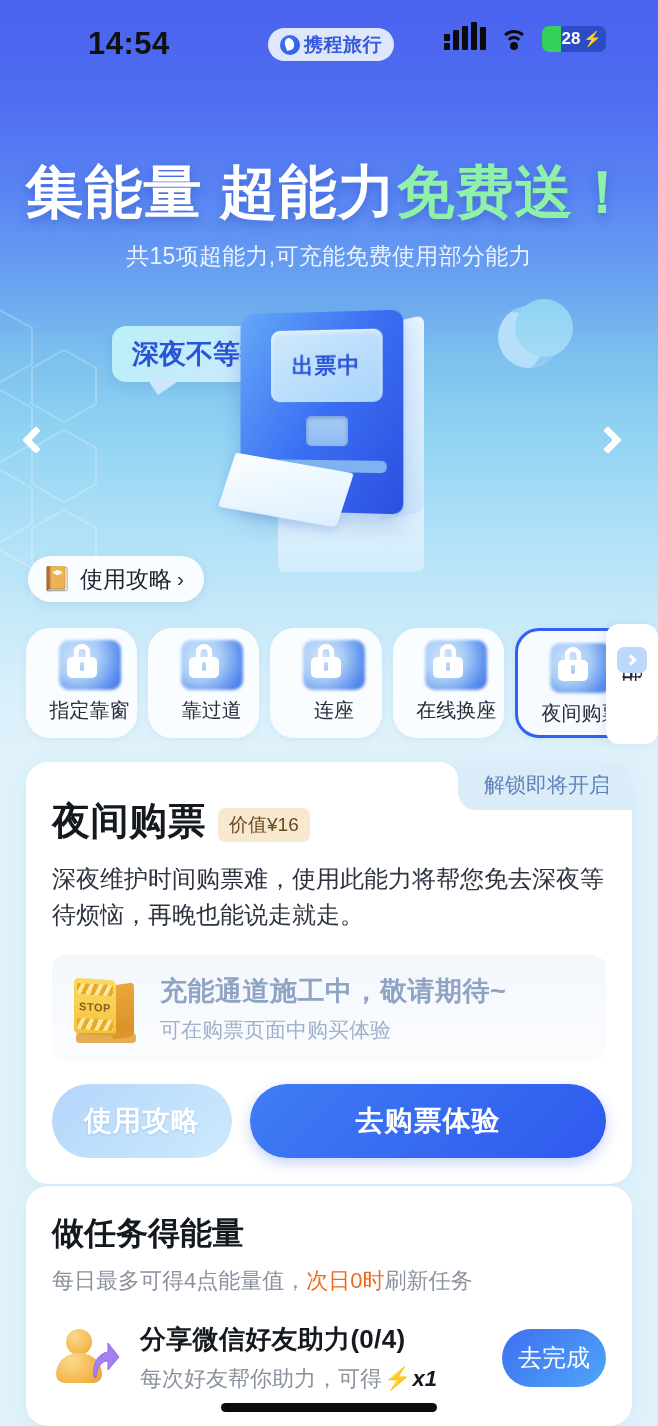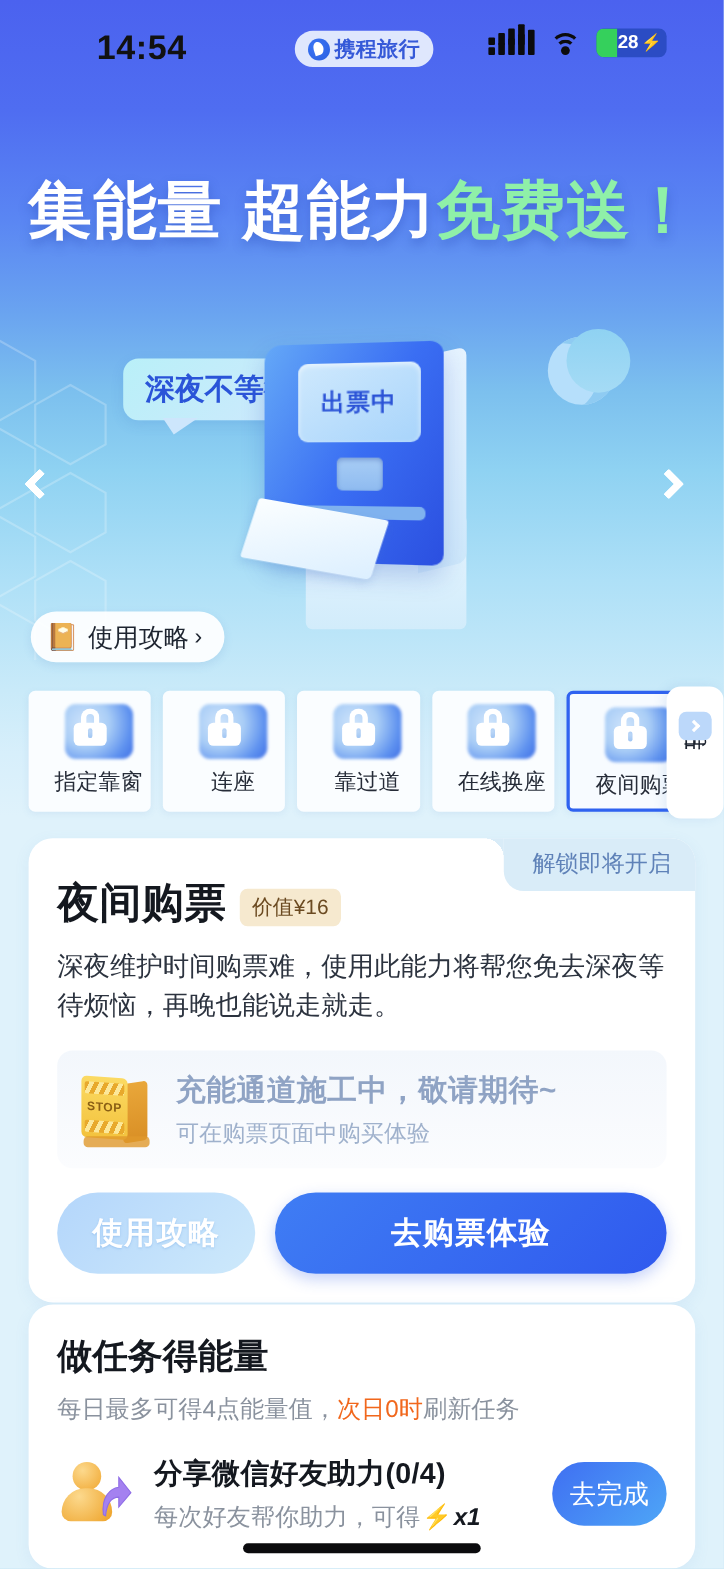--- a/index.html
+++ b/index.html
@@ -225,21 +225,21 @@
   .guide-pill .bk { font-size:24px; }
   .guide-pill .tx { font-size:23px; color:#1d2430; font-weight:500; }
   .guide-pill .cv { font-size:21px; color:#1d2430; margin-left:-3px; }
 
   
   .abilities {
     position:absolute; top:628px; left:26px; right:26px; height:110px; z-index:16;
     display:flex; gap:11px;
   }
   .ab {
-    position:relative; flex:1; border-radius:6px; background:#fafdff;
+    position:relative; flex:1; border-radius:24px; background:#fafdff;
     overflow:hidden; box-shadow:0 2px 7px rgba(90,140,200,.10);
     display:flex; flex-direction:column; align-items:center;
     padding-top:12px;
     padding-left:16px;
   }
   .ab.sel { border:3px solid #2f62f0; background:#f7fbff; }
   .ab-thumb {
     width:62px; height:50px; border-radius:10px; position:relative;
     background:radial-gradient(circle at 30% 35%,#cfe4fb 0%,#a9cdf6 40%,#5f92ef 75%,#3f6fe6 100%);
     filter:blur(1.5px);
@@ -429,20 +429,21 @@
 
       </span>
     </div>
   </div>
 
 
   <div class="headline">
     <div class="h1">
       <span>集能量 超能力</span><span class="green">免费送！</span>
     </div>
+    <div class="sub">共15项超能力,可充能免费使用部分能力</div>
   </div>
 
   <div class="carousel">
     <div class="hex">
       <svg viewBox="0 0 180 300">
         <g fill="none" stroke="#ffffff" stroke-opacity="0.5" stroke-width="2">
           <polygon points="30,10 62,28 62,64 30,82 -2,64 -2,28"></polygon>
           <polygon points="30,90 62,108 62,144 30,162 -2,144 -2,108"></polygon>
           <polygon points="30,170 62,188 62,224 30,242 -2,224 -2,188"></polygon>
           <polygon points="94,50 126,68 126,104 94,122 62,104 62,68"></polygon>
@@ -488,29 +489,29 @@
           <span class="body"></span>
         </div>
       <div class="ab-label">指定靠窗</div>
     </div>
     <div class="ab">
       <div class="ab-thumb"></div>
       <div class="ab-lock">
           <span class="shackle"></span>
           <span class="body"></span>
         </div>
-      <div class="ab-label">连座</div>
+      <div class="ab-label">靠过道</div>
     </div>
     <div class="ab">
       <div class="ab-thumb"></div>
       <div class="ab-lock">
           <span class="shackle"></span>
           <span class="body"></span>
         </div>
-      <div class="ab-label">靠过道</div>
+      <div class="ab-label">连座</div>
     </div>
     <div class="ab">
       <div class="ab-thumb"></div>
       <div class="ab-lock">
           <span class="shackle"></span>
           <span class="body"></span>
         </div>
       <div class="ab-label">在线换座</div>
     </div>
     <div class="ab sel">

